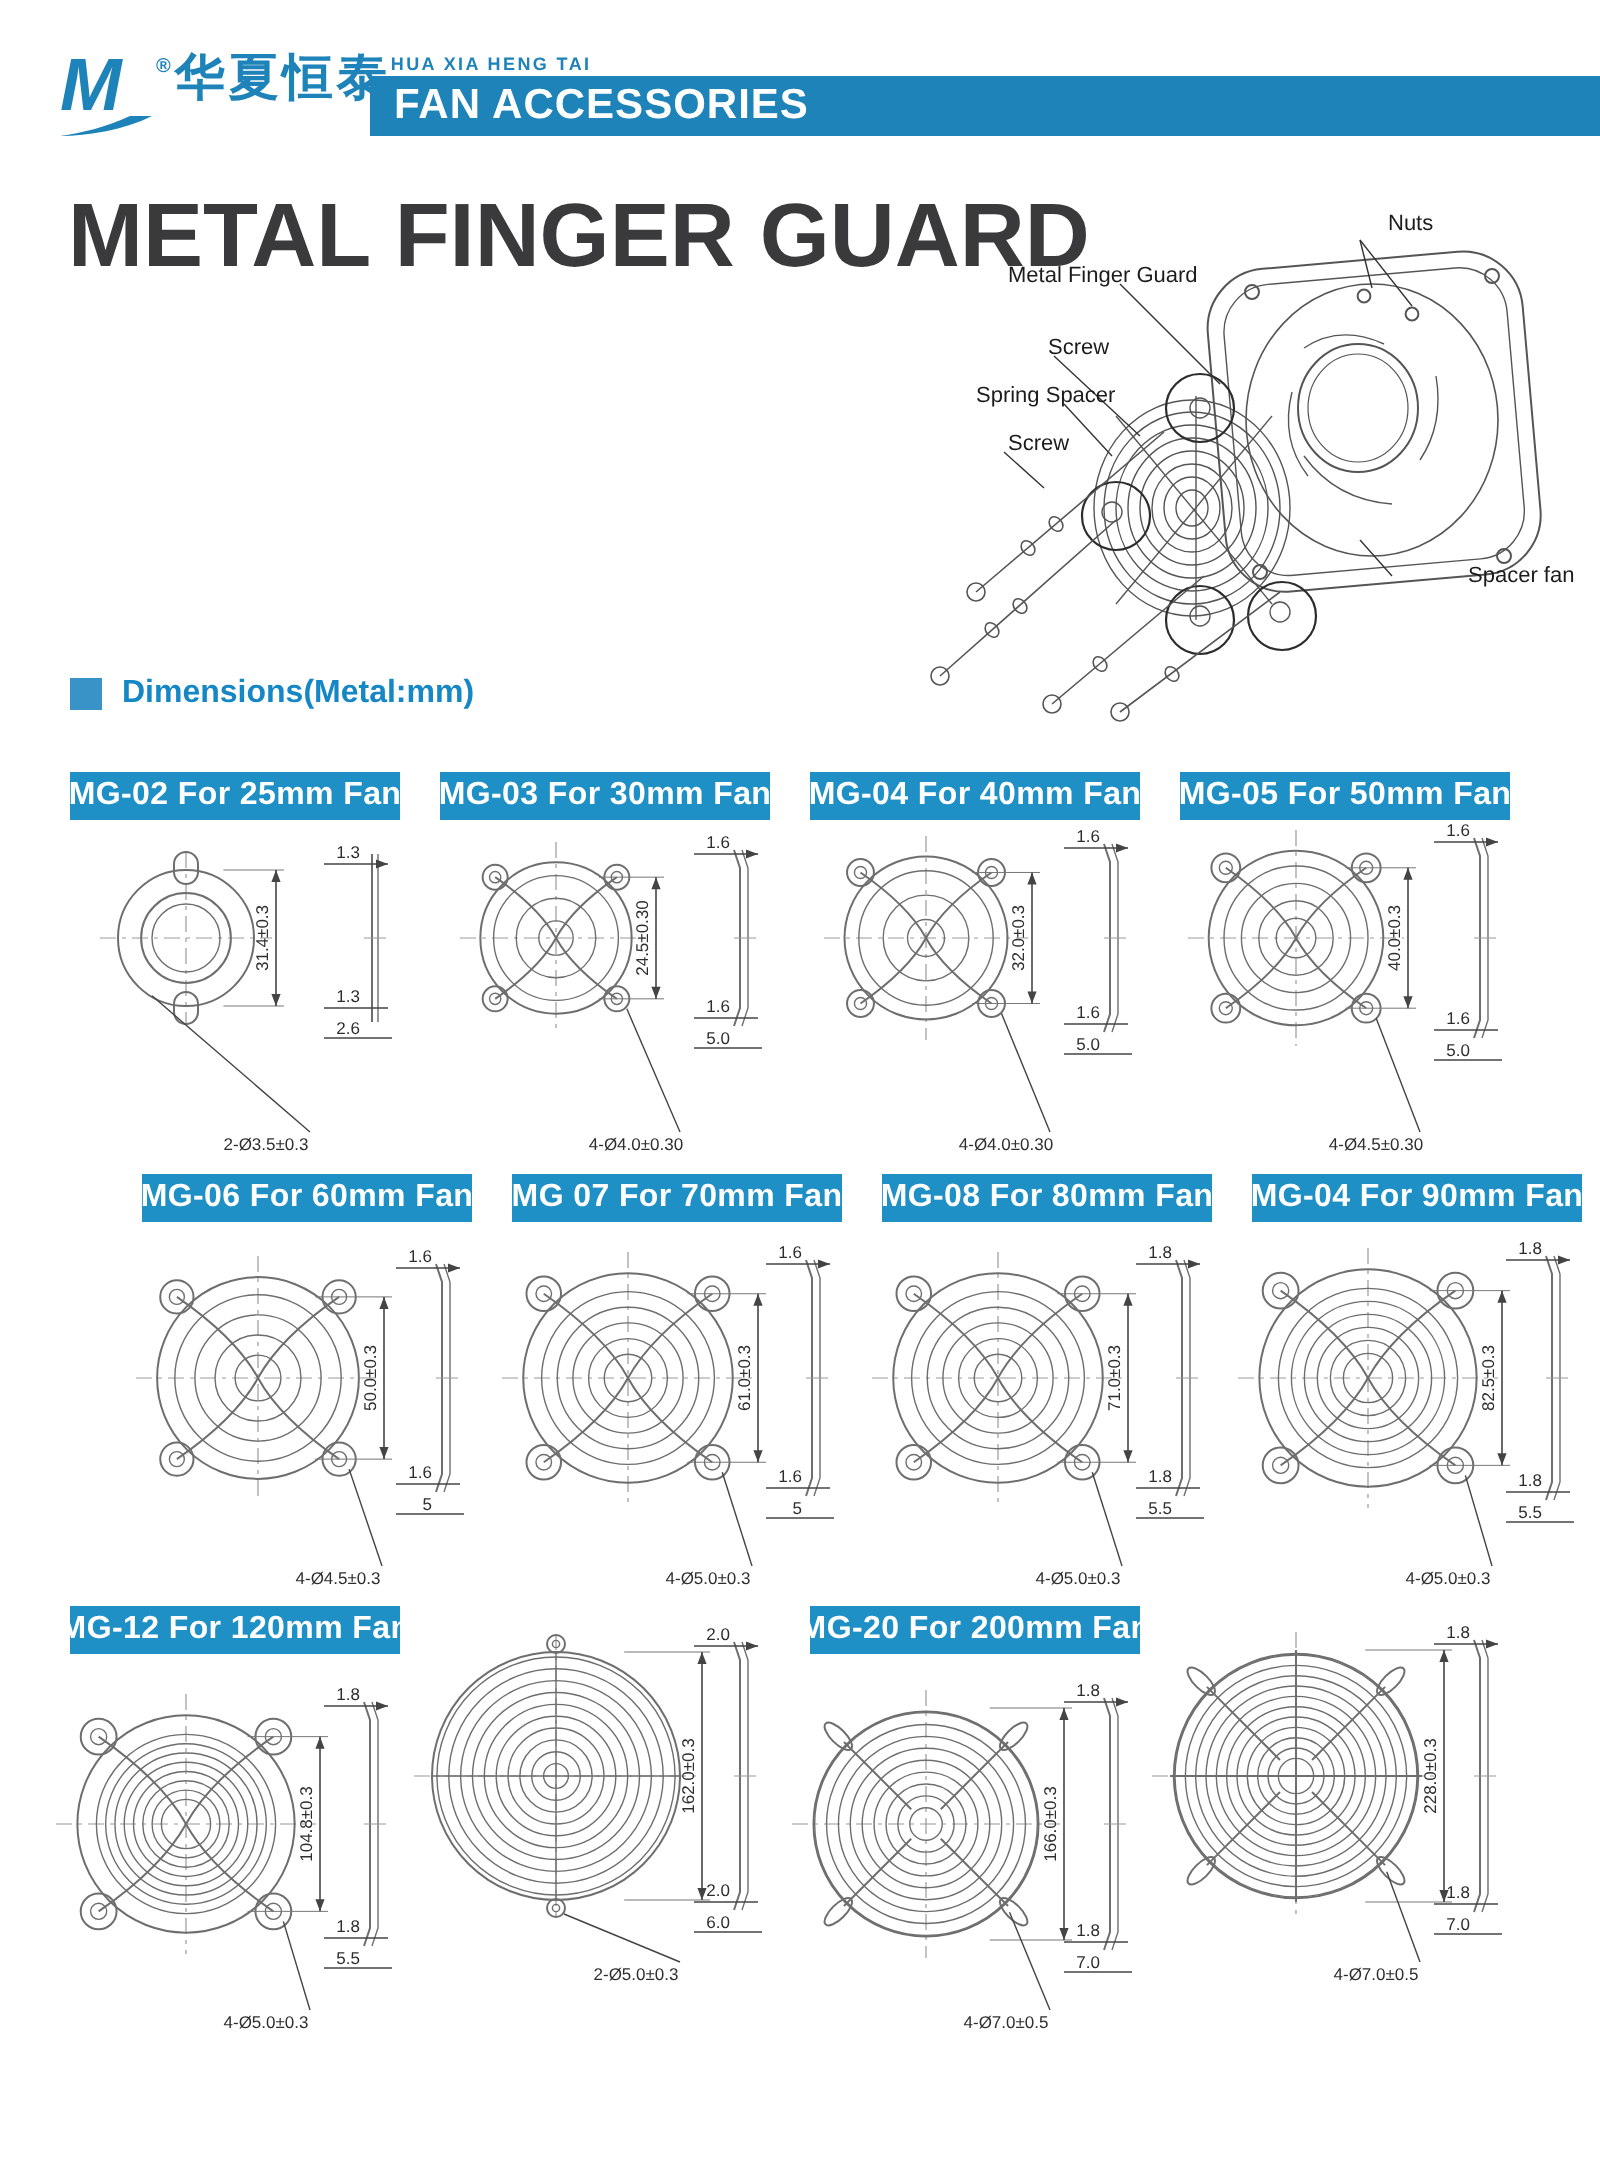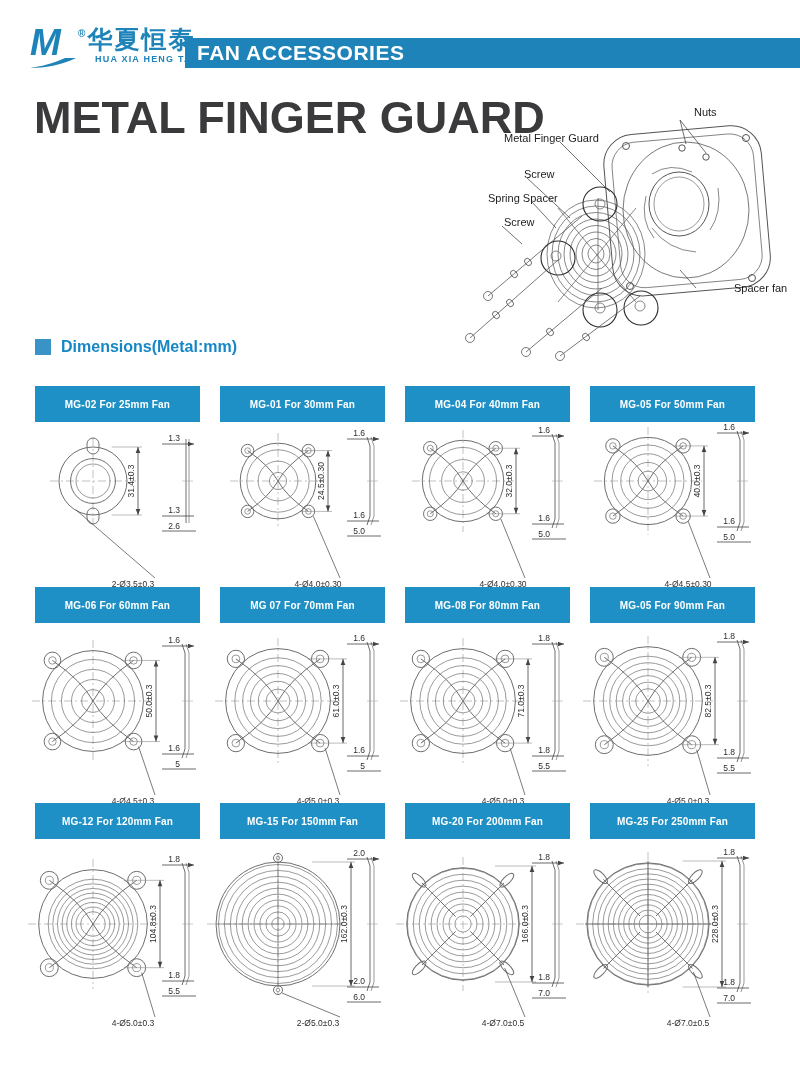--- a/index.html
+++ b/index.html
@@ -13,21 +13,21 @@
   body{
     width:800px;height:1086px;position:relative;overflow:hidden;
     font-family:"Liberation Sans",sans-serif;
   }
   
   .logo{position:absolute;left:30px;top:26px;display:flex;align-items:flex-start;}
   .logo-mark{position:relative;width:48px;height:44px;}
   .logo-m{font-size:37px;font-weight:900;font-style:italic;color:var(--accent);line-height:34px;}
   .logo-swoosh{position:absolute;left:0;bottom:2px;width:46px;height:10px;}
   .logo-reg{font-size:10px;color:var(--accent);font-weight:bold;margin-top:2px;}
-  .logo-text{display:flex;flex-direction:column;margin-left:2px;align-items:flex-end;}
+  .logo-text{display:flex;flex-direction:row;margin-left:2px;}
   .logo-cn{font-size:25px;font-weight:bold;color:var(--accent);line-height:27px;letter-spacing:2px;}
   .logo-en{font-size:9px;font-weight:bold;color:var(--accent);letter-spacing:1.2px;margin-top:1px;}
   .banner{
     position:absolute;left:185px;top:38px;width:696px;height:30px;
     background:var(--accent);color:#fff;display:flex;align-items:center;
     font-size:21px;font-weight:bold;letter-spacing:0.5px;padding-left:12px;
   }
   .page-title{
     position:absolute;left:34px;top:92px;
     font-size:45px;font-weight:900;color:var(--title);letter-spacing:0px;
@@ -35,26 +35,26 @@
   
   .diagram{position:absolute;left:430px;top:100px;width:370px;height:258px;}
   .diagram svg{position:absolute;left:0;top:0;overflow:visible;}
   .dlabel{position:absolute;font-size:11px;color:#1c1c1c;white-space:nowrap;padding-left:36px;}
   
   .section{position:absolute;left:35px;top:338px;display:flex;align-items:center;}
   .section-bullet{width:16px;height:16px;background:#3a93c6;margin-right:10px;}
   .section-title{font-size:16px;font-weight:bold;color:var(--sectiontext);}
   
   .row{position:absolute;left:35px;display:grid;grid-template-columns:repeat(4,165px);column-gap:20px;}
-  .row1{top:386px;} .row2{top:587px;} .row3{top:803px;}
+  .row1{top:386px;} .row2{top:587px;margin-left:36px;} .row3{top:803px;}
   .cell{display:flex;flex-direction:column;}
   .cell-header{
-    width:165px;height:36px;background:var(--button);color:#fff;
+    width:165px;height:24px;background:var(--button);color:#fff;
     display:flex;align-items:center;justify-content:center;
-    font-size:10px;font-weight:bold;letter-spacing:0.2px;white-space:nowrap;
+    font-size:16px;font-weight:bold;letter-spacing:0.2px;white-space:nowrap;
   }
   .cell svg{overflow:visible;display:block;}
   .cell svg text{font-family:"Liberation Sans",sans-serif;}
 </style>
 </head>
 <body>
 
 <div class="logo">
   <div class="logo-mark">
     <div class="logo-m">M</div>
@@ -185,21 +185,21 @@
         <text x="145" y="19" font-size="8.5" fill="#2e2e2e" text-anchor="end">1.3</text>
         <line x1="127" y1="22" x2="159" y2="22" stroke="#444" stroke-width="0.8" fill="none"></line>
         <polygon points="159,22 153,19.7 153,24.3" fill="#444"></polygon>
         <text x="145" y="91" font-size="8.5" fill="#2e2e2e" text-anchor="end">1.3</text>
         <line x1="127" y1="94" x2="159" y2="94" stroke="#444" stroke-width="0.8" fill="none"></line>
         <text x="145" y="107" font-size="8.5" fill="#2e2e2e" text-anchor="end">2.6</text>
         <line x1="127" y1="109" x2="161" y2="109" stroke="#444" stroke-width="0.8" fill="none"></line>
       </svg>
     </div>
     <div class="cell">
-      <div class="cell-header">MG-01 For 30mm Fan</div>
+      <div class="cell-header">MG-03 For 30mm Fan</div>
       <svg width="165" height="170" viewBox="0 0 165 170">
         <line x1="10" y1="59" x2="106" y2="59" stroke="#999" stroke-width="0.6" stroke-dasharray="8 3 2 3" fill="none"></line>
         <line x1="58" y1="11" x2="58" y2="107" stroke="#999" stroke-width="0.6" stroke-dasharray="8 3 2 3" fill="none"></line>
         <circle cx="58" cy="59" r="8.58" stroke="#6e6e6e" stroke-width="0.7" fill="none"></circle>
         <circle cx="58" cy="59" r="19.89" stroke="#6e6e6e" stroke-width="0.7" fill="none"></circle>
         <circle cx="58" cy="59" r="31.199999999999996" stroke="#6e6e6e" stroke-width="0.7" fill="none"></circle>
         <circle cx="58" cy="59" r="37.83" stroke="#6e6e6e" stroke-width="1" fill="none"></circle>
         <circle cx="27.58" cy="28.58" r="6.24" stroke="#6e6e6e" stroke-width="1" fill="none"></circle>
         <circle cx="27.58" cy="28.58" r="2.8080000000000003" stroke="#6e6e6e" stroke-width="0.7" fill="none"></circle>
         <path d="M27.58,28.58 Q49.6345,43.79 58,59" stroke="#6e6e6e" stroke-width="1" fill="none"></path>
@@ -439,21 +439,21 @@
         <text x="145" y="18" font-size="8.5" fill="#2e2e2e" text-anchor="end">1.8</text>
         <line x1="127" y1="21" x2="159" y2="21" stroke="#444" stroke-width="0.8" fill="none"></line>
         <polygon points="159,21 153,18.7 153,23.3" fill="#444"></polygon>
         <text x="145" y="130" font-size="8.5" fill="#2e2e2e" text-anchor="end">1.8</text>
         <line x1="127" y1="133" x2="159" y2="133" stroke="#444" stroke-width="0.8" fill="none"></line>
         <text x="145" y="146" font-size="8.5" fill="#2e2e2e" text-anchor="end">5.5</text>
         <line x1="127" y1="148" x2="161" y2="148" stroke="#444" stroke-width="0.8" fill="none"></line>
       </svg>
     </div>
     <div class="cell">
-      <div class="cell-header">MG-05 For 90mm Fan</div>
+      <div class="cell-header">MG-04 For 90mm Fan</div>
       <svg width="165" height="186" viewBox="0 0 165 186">
         <line x1="-7" y1="78" x2="123" y2="78" stroke="#999" stroke-width="0.6" stroke-dasharray="8 3 2 3" fill="none"></line>
         <line x1="58" y1="13" x2="58" y2="143" stroke="#999" stroke-width="0.6" stroke-dasharray="8 3 2 3" fill="none"></line>
         <circle cx="58" cy="78" r="12.32" stroke="#6e6e6e" stroke-width="0.7" fill="none"></circle>
         <circle cx="58" cy="78" r="18.816" stroke="#6e6e6e" stroke-width="0.7" fill="none"></circle>
         <circle cx="58" cy="78" r="25.311999999999998" stroke="#6e6e6e" stroke-width="0.7" fill="none"></circle>
         <circle cx="58" cy="78" r="31.807999999999996" stroke="#6e6e6e" stroke-width="0.7" fill="none"></circle>
         <circle cx="58" cy="78" r="38.303999999999995" stroke="#6e6e6e" stroke-width="0.7" fill="none"></circle>
         <circle cx="58" cy="78" r="44.8" stroke="#6e6e6e" stroke-width="0.7" fill="none"></circle>
         <circle cx="58" cy="78" r="54.32" stroke="#6e6e6e" stroke-width="1" fill="none"></circle>
@@ -531,21 +531,20 @@
         <text x="145" y="23" font-size="8.5" fill="#2e2e2e" text-anchor="end">1.8</text>
         <line x1="127" y1="26" x2="159" y2="26" stroke="#444" stroke-width="0.8" fill="none"></line>
         <polygon points="159,26 153,23.7 153,28.3" fill="#444"></polygon>
         <text x="145" y="139" font-size="8.5" fill="#2e2e2e" text-anchor="end">1.8</text>
         <line x1="127" y1="142" x2="159" y2="142" stroke="#444" stroke-width="0.8" fill="none"></line>
         <text x="145" y="155" font-size="8.5" fill="#2e2e2e" text-anchor="end">5.5</text>
         <line x1="127" y1="157" x2="161" y2="157" stroke="#444" stroke-width="0.8" fill="none"></line>
       </svg>
     </div>
     <div class="cell">
-      <div class="cell-header">MG-15 For 150mm Fan</div>
       <svg width="165" height="192" viewBox="0 0 165 192">
         <line x1="-13" y1="85" x2="129" y2="85" stroke="#999" stroke-width="0.6" stroke-dasharray="8 3 2 3" fill="none"></line>
         <line x1="58" y1="14" x2="58" y2="156" stroke="#999" stroke-width="0.6" stroke-dasharray="8 3 2 3" fill="none"></line>
         <circle cx="58" cy="85" r="6.2" stroke="#6e6e6e" stroke-width="0.7" fill="none"></circle>
         <circle cx="58" cy="85" r="12.124444444444444" stroke="#6e6e6e" stroke-width="0.7" fill="none"></circle>
         <circle cx="58" cy="85" r="18.04888888888889" stroke="#6e6e6e" stroke-width="0.7" fill="none"></circle>
         <circle cx="58" cy="85" r="23.973333333333336" stroke="#6e6e6e" stroke-width="0.7" fill="none"></circle>
         <circle cx="58" cy="85" r="29.897777777777776" stroke="#6e6e6e" stroke-width="0.7" fill="none"></circle>
         <circle cx="58" cy="85" r="35.822222222222216" stroke="#6e6e6e" stroke-width="0.7" fill="none"></circle>
         <circle cx="58" cy="85" r="41.74666666666667" stroke="#6e6e6e" stroke-width="0.7" fill="none"></circle>
@@ -616,21 +615,20 @@
         <text x="145" y="21" font-size="8.5" fill="#2e2e2e" text-anchor="end">1.8</text>
         <line x1="127" y1="24" x2="159" y2="24" stroke="#444" stroke-width="0.8" fill="none"></line>
         <polygon points="159,24 153,21.7 153,26.3" fill="#444"></polygon>
         <text x="145" y="141" font-size="8.5" fill="#2e2e2e" text-anchor="end">1.8</text>
         <line x1="127" y1="144" x2="159" y2="144" stroke="#444" stroke-width="0.8" fill="none"></line>
         <text x="145" y="157" font-size="8.5" fill="#2e2e2e" text-anchor="end">7.0</text>
         <line x1="127" y1="159" x2="161" y2="159" stroke="#444" stroke-width="0.8" fill="none"></line>
       </svg>
     </div>
     <div class="cell">
-      <div class="cell-header">MG-25 For 250mm Fan</div>
       <svg width="165" height="192" viewBox="0 0 165 192">
         <line x1="-14" y1="85" x2="130" y2="85" stroke="#999" stroke-width="0.6" stroke-dasharray="8 3 2 3" fill="none"></line>
         <line x1="58" y1="13" x2="58" y2="157" stroke="#999" stroke-width="0.6" stroke-dasharray="8 3 2 3" fill="none"></line>
         <circle cx="58" cy="85" r="8.82" stroke="#6e6e6e" stroke-width="0.7" fill="none"></circle>
         <circle cx="58" cy="85" r="13.986" stroke="#6e6e6e" stroke-width="0.7" fill="none"></circle>
         <circle cx="58" cy="85" r="19.152" stroke="#6e6e6e" stroke-width="0.7" fill="none"></circle>
         <circle cx="58" cy="85" r="24.318" stroke="#6e6e6e" stroke-width="0.7" fill="none"></circle>
         <circle cx="58" cy="85" r="29.483999999999998" stroke="#6e6e6e" stroke-width="0.7" fill="none"></circle>
         <circle cx="58" cy="85" r="34.650000000000006" stroke="#6e6e6e" stroke-width="0.7" fill="none"></circle>
         <circle cx="58" cy="85" r="39.816" stroke="#6e6e6e" stroke-width="0.7" fill="none"></circle>

